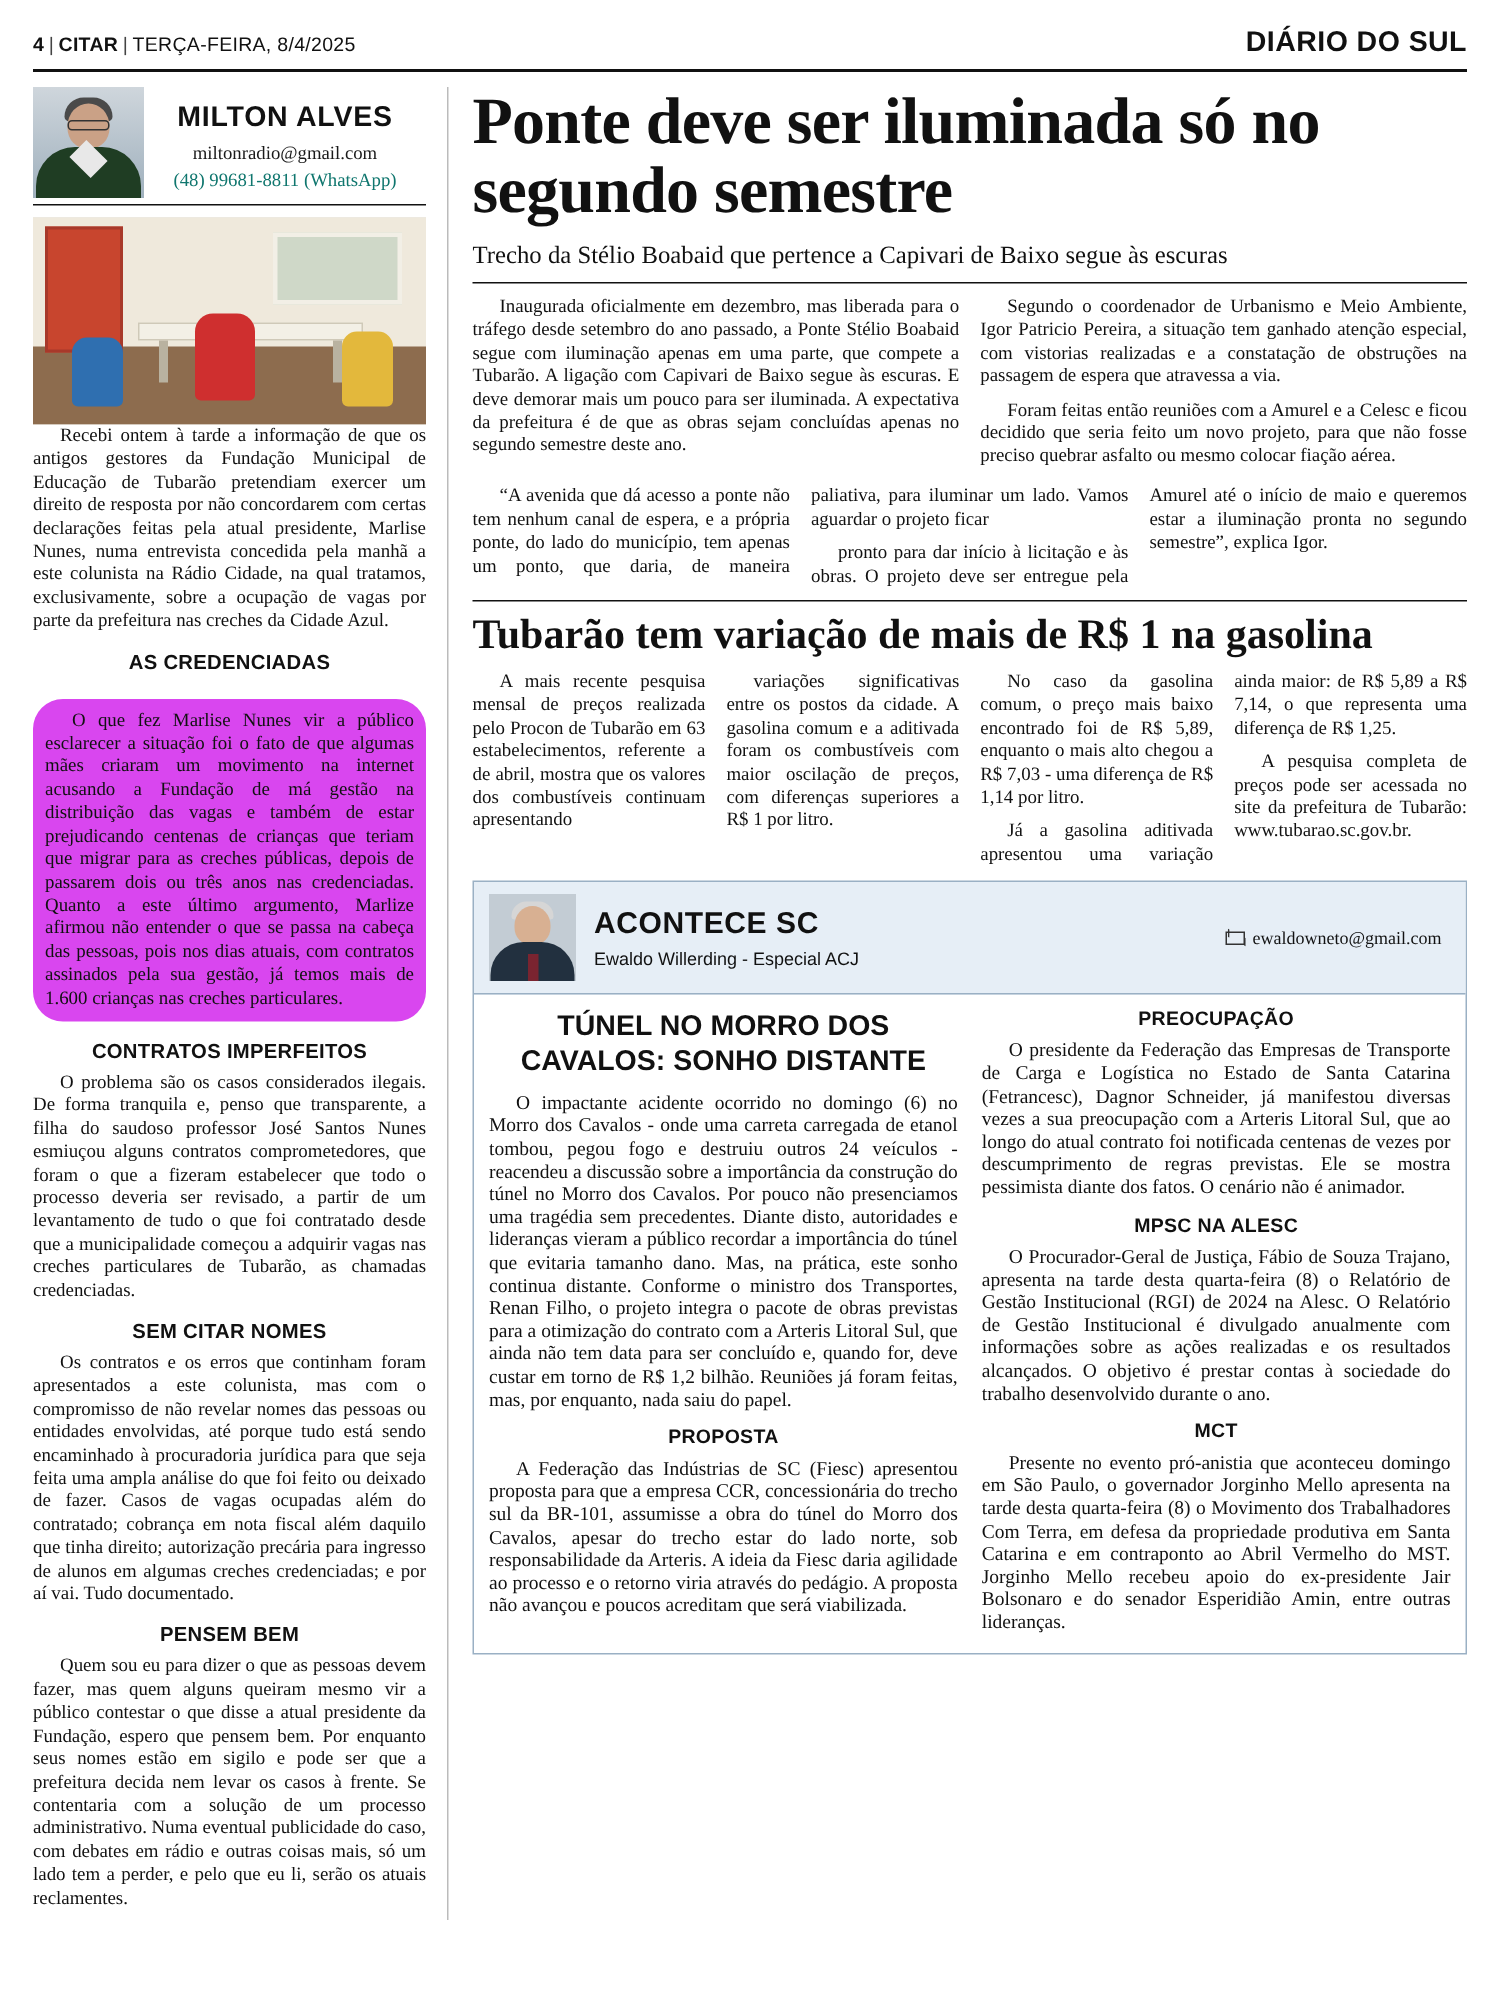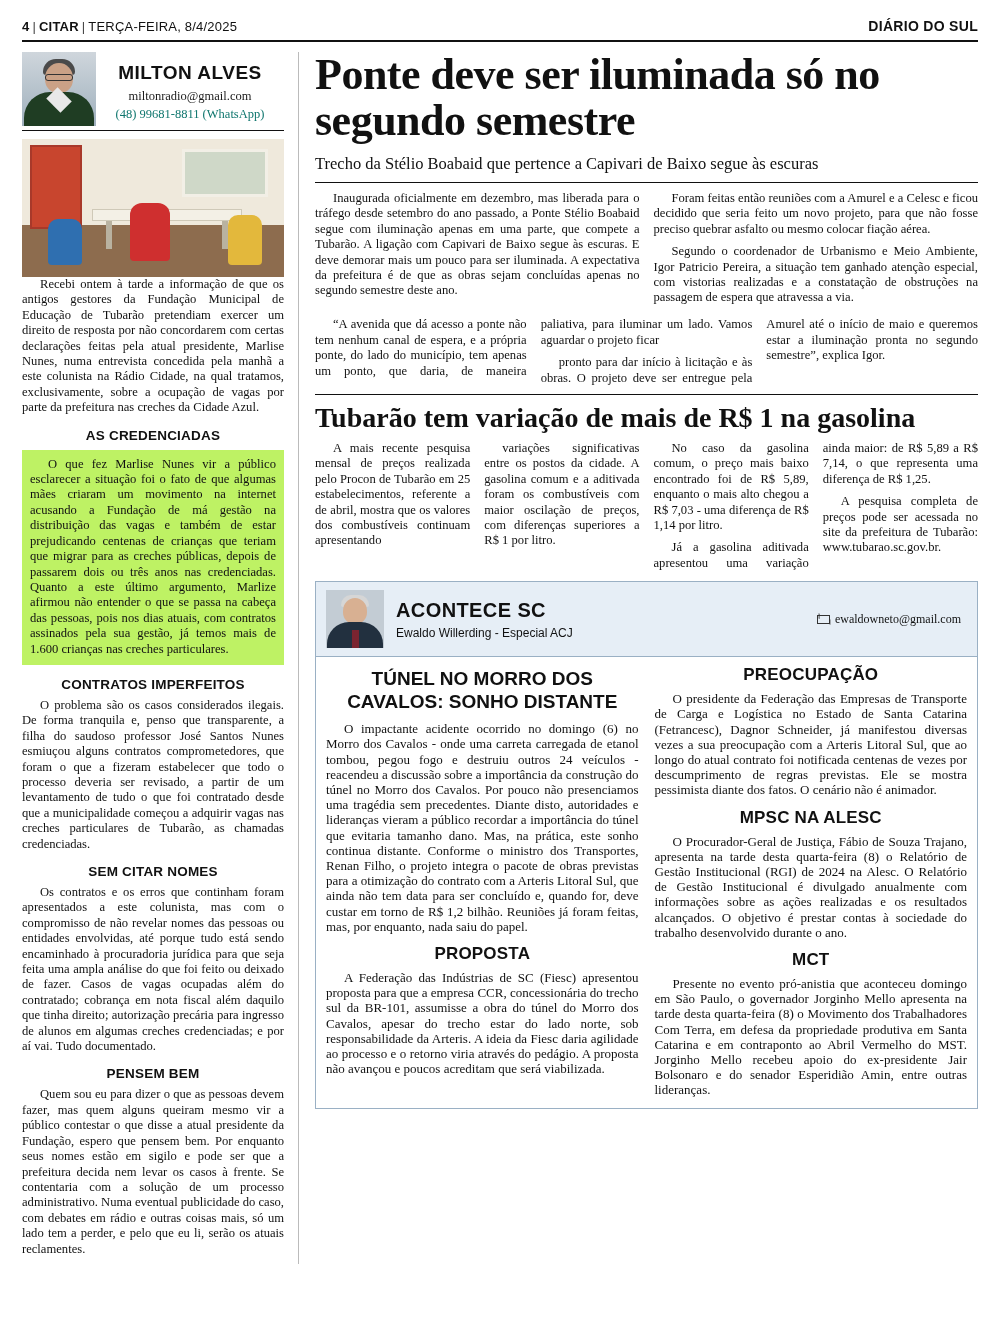--- a/index.html
+++ b/index.html
@@ -14,21 +14,21 @@
   .page { width:1000px; height:1334px; position:relative; padding:18px 22px 10px 22px; }
 
   
   .masthead { display:flex; align-items:baseline; justify-content:space-between;
               font-family:"Liberation Sans", sans-serif; font-size:13px; padding-bottom:6px; }
   .mh-left { letter-spacing:.2px; }
   .mh-left .pg { font-weight:bold; }
   .mh-left .sep { color:#444; padding:0 3px; }
   .mh-left .sect { font-weight:bold; }
   .mh-left .date { font-weight:normal; }
-  .mh-right { font-weight:bold; font-size:14px; letter-spacing:.3px; }
+  .mh-right { font-weight:bold; font-size:19px; letter-spacing:.3px; }
   .rule { border-top:2px solid #111; margin-bottom:10px; }
 
   
   .cols { display:flex; gap:0; }
   .col-left { width:277px; padding-right:14px; border-right:1px solid #bbb; }
   .col-right { width:auto; flex:1; padding-left:16px; }
 
   
   .colum-card { display:flex; align-items:stretch; border-bottom:1px solid #111; padding-bottom:4px; }
   .colum-photo { width:74px; height:74px; flex:0 0 74px; overflow:hidden; position:relative;
@@ -61,21 +61,21 @@
   .lp-chair1 { position:absolute; left:108px; top:64px; width:40px; height:58px; background:#cf2f2f; border-radius:12px 12px 4px 4px; }
   .lp-chair2 { position:absolute; left:26px; top:80px; width:34px; height:46px; background:#2f6fb0; border-radius:10px 10px 4px 4px; }
   .lp-chair3 { position:absolute; right:22px; top:76px; width:34px; height:50px; background:#e3b83c; border-radius:10px 10px 4px 4px; }
 
   
   h2.left-title { font-family:"Liberation Sans", sans-serif; font-weight:bold; font-size:20px;
                   text-align:center; margin:12px 0 8px; letter-spacing:.2px; }
   h3.sub { font-family:"Liberation Sans", sans-serif; font-weight:bold; font-size:13.5px;
            text-align:center; margin:12px 0 6px; letter-spacing:.2px; }
   .body-txt { font-size:12.6px; line-height:15.4px; text-align:justify; text-indent:18px; margin:0 0 7px; hyphens:auto; }
-  .tinted { background:#bef264; padding:7px 8px 8px; margin-top:7px; }
+  .tinted { background:#d946ef; padding:7px 8px 8px; margin-top:17px;border-radius:20px; }
   .tinted .body-txt { margin-bottom:0; }
 
   
   h1.head { font-family:"Liberation Serif", serif; font-weight:bold; font-size:44px; line-height:46px;
             margin:0 0 10px; letter-spacing:-.5px; }
   .deck { font-family:"Liberation Sans", serif; font-size:16.5px; font-weight:normal; margin:0 0 8px;
           font-family:"Liberation Serif", serif; }
   .hr-thin { border-top:1px solid #111; margin:8px 0 8px; }
 
   .art1 { display:flex; gap:12px; }
@@ -117,21 +117,21 @@
   .bh-sub { font-family:"Liberation Sans", sans-serif; font-size:12px; margin-top:4px; }
   .bh-mail { font-family:"Liberation Serif", serif; font-size:12px; margin-left:auto; padding-right:6px; }
   .mail-ico { display:inline-block; width:13px; height:9px; border:1px solid #333; position:relative;
               margin-right:5px; vertical-align:-1px; }
   .mail-ico:after { content:""; position:absolute; left:0; top:0; width:11px; height:6px;
                     border-left:1px solid #333; border-right:1px solid #333;
                     transform:skewY(28deg) scale(.9); }
   .box-body { padding:8px 10px 10px; column-count:2; column-gap:16px; }
   .box-body h2 { font-family:"Liberation Sans", sans-serif; font-weight:bold; font-size:19px;
                  text-align:center; line-height:23px; margin:2px 0 8px; }
-  .box-body h3 { font-family:"Liberation Sans", sans-serif; font-weight:bold; font-size:17px;
+  .box-body h3 { font-family:"Liberation Sans", sans-serif; font-weight:bold; font-size:13px;
                  text-align:center; margin:10px 0 6px; letter-spacing:.2px; }
   .box-body .body-txt { font-size:13px; line-height:15.2px; }
   .avoid { break-inside:avoid-column; }
 </style>
 </head>
 <body>
 
 <div class="page">
 
   <div class="masthead">
@@ -201,35 +201,35 @@
 
     <div class="col-right">
 
       <h1 class="head">Ponte deve ser iluminada só no segundo semestre</h1>
       <p class="deck">Trecho da Stélio Boabaid que pertence a Capivari de Baixo segue às escuras</p>
       <div class="hr-thin"></div>
 
       <div class="art1">
         <div class="txtcols">
           <p class="body-txt">Inaugurada oficialmente em dezembro, mas liberada para o tráfego desde setembro do ano passado, a Ponte Stélio Boabaid segue com iluminação apenas em uma parte, que compete a Tubarão. A ligação com Capivari de Baixo segue às escuras. E deve demorar mais um pouco para ser iluminada. A expectativa da prefeitura é de que as obras sejam concluídas apenas no segundo semestre deste ano.</p>
+          <p class="body-txt">Segundo o coordenador de Urbanismo e Meio Ambiente, Igor Patricio Pereira, a situação tem ganhado atenção especial, com vistorias realizadas e a constatação de obstruções na passagem de espera que atravessa a via.</p>
           <p class="body-txt">Foram feitas então reuniões com a Amurel e a Celesc e ficou decidido que seria feito um novo projeto, para que não fosse preciso quebrar asfalto ou mesmo colocar fiação aérea.</p>
-          <p class="body-txt">Segundo o coordenador de Urbanismo e Meio Ambiente, Igor Patricio Pereira, a situação tem ganhado atenção especial, com vistorias realizadas e a constatação de obstruções na passagem de espera que atravessa a via.</p>
         </div>
       </div>
 
       <div class="art1-bottom">
         <p class="body-txt">“A avenida que dá acesso a ponte não tem nenhum canal de espera, e a própria ponte, do lado do município, tem apenas um ponto, que daria, de maneira paliativa, para iluminar um lado. Vamos aguardar o projeto ficar</p>
         <p class="body-txt">pronto para dar início à licitação e às obras. O projeto deve ser entregue pela Amurel até o início de maio e queremos estar a iluminação pronta no segundo semestre”, explica Igor.</p>
       </div>
 
       <div class="hr-thin"></div>
 
       <h1 class="head2">Tubarão tem variação de mais de R$ 1 na gasolina</h1>
       <div class="art2">
-        <p class="body-txt">A mais recente pesquisa mensal de preços realizada pelo Procon de Tubarão em 25 estabelecimentos, referente a de abril, mostra que os valores dos combustíveis continuam apresentando</p>
+        <p class="body-txt">A mais recente pesquisa mensal de preços realizada pelo Procon de Tubarão em 63 estabelecimentos, referente a de abril, mostra que os valores dos combustíveis continuam apresentando</p>
         <p class="body-txt">variações significativas entre os postos da cidade. A gasolina comum e a aditivada foram os combustíveis com maior oscilação de preços, com diferenças superiores a R$ 1 por litro.</p>
         <p class="body-txt">No caso da gasolina comum, o preço mais baixo encontrado foi de R$ 5,89, enquanto o mais alto chegou a R$ 7,03 - uma diferença de R$ 1,14 por litro.</p>
         <p class="body-txt">Já a gasolina aditivada apresentou uma variação ainda maior: de R$ 5,89 a R$ 7,14, o que representa uma diferença de R$ 1,25.</p>
         <p class="body-txt">A pesquisa completa de preços pode ser acessada no site da prefeitura de Tubarão: www.tubarao.sc.gov.br.</p>
       </div>
 
       <div class="box">
         <div class="box-head">
           <div class="bh-photo">
             <div class="hr2"></div>

